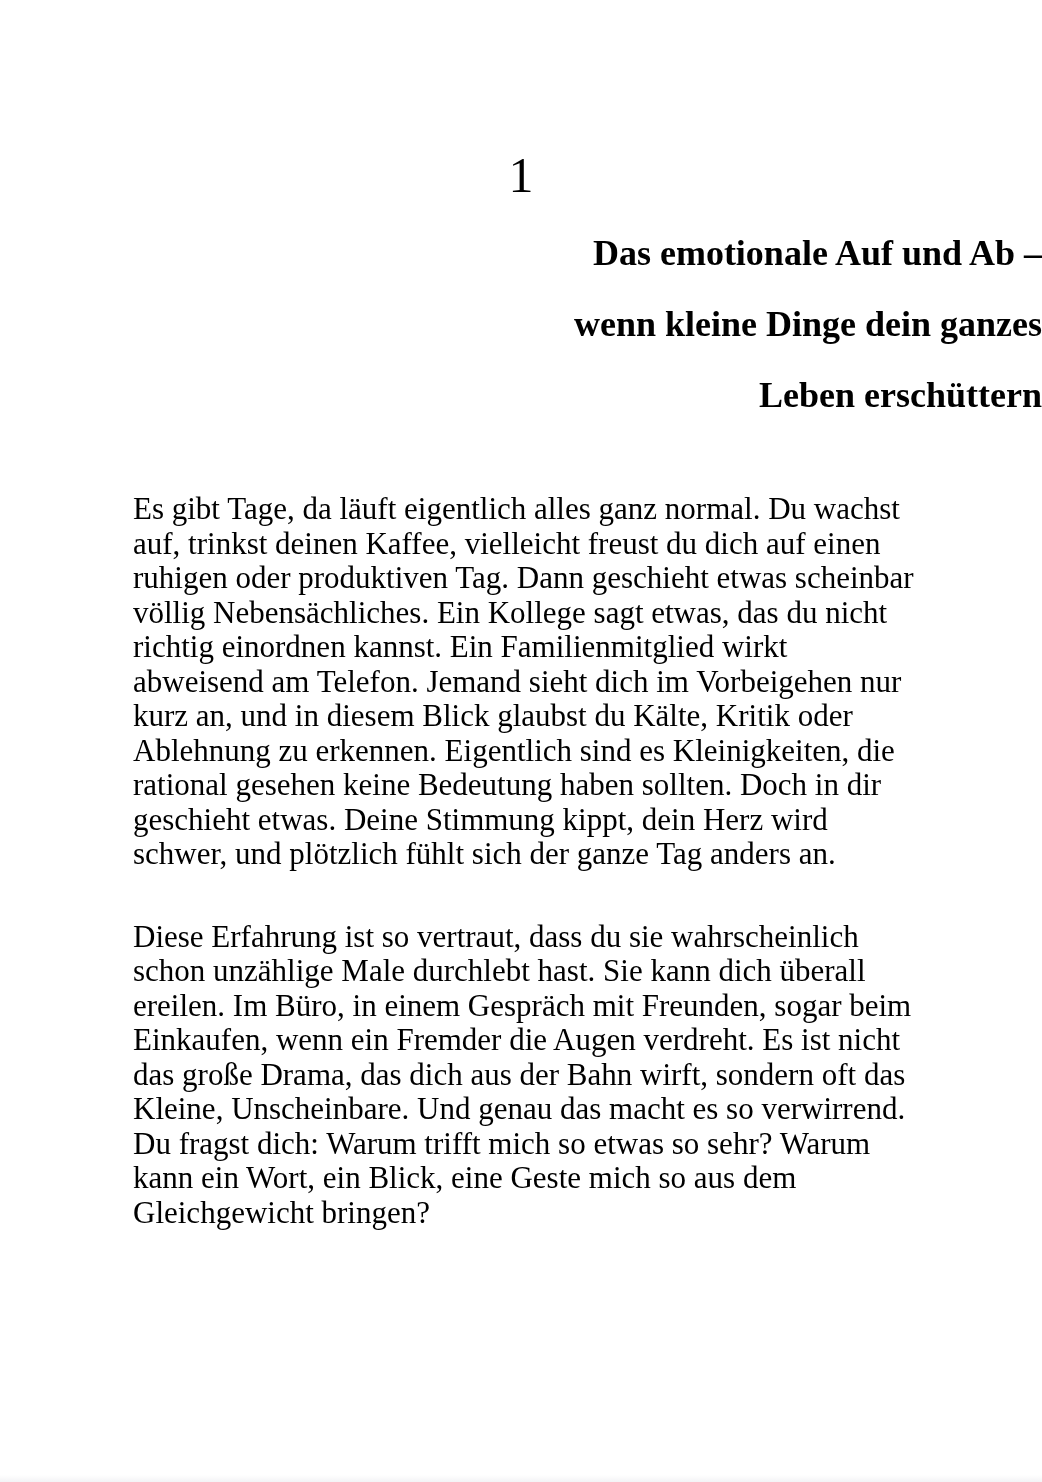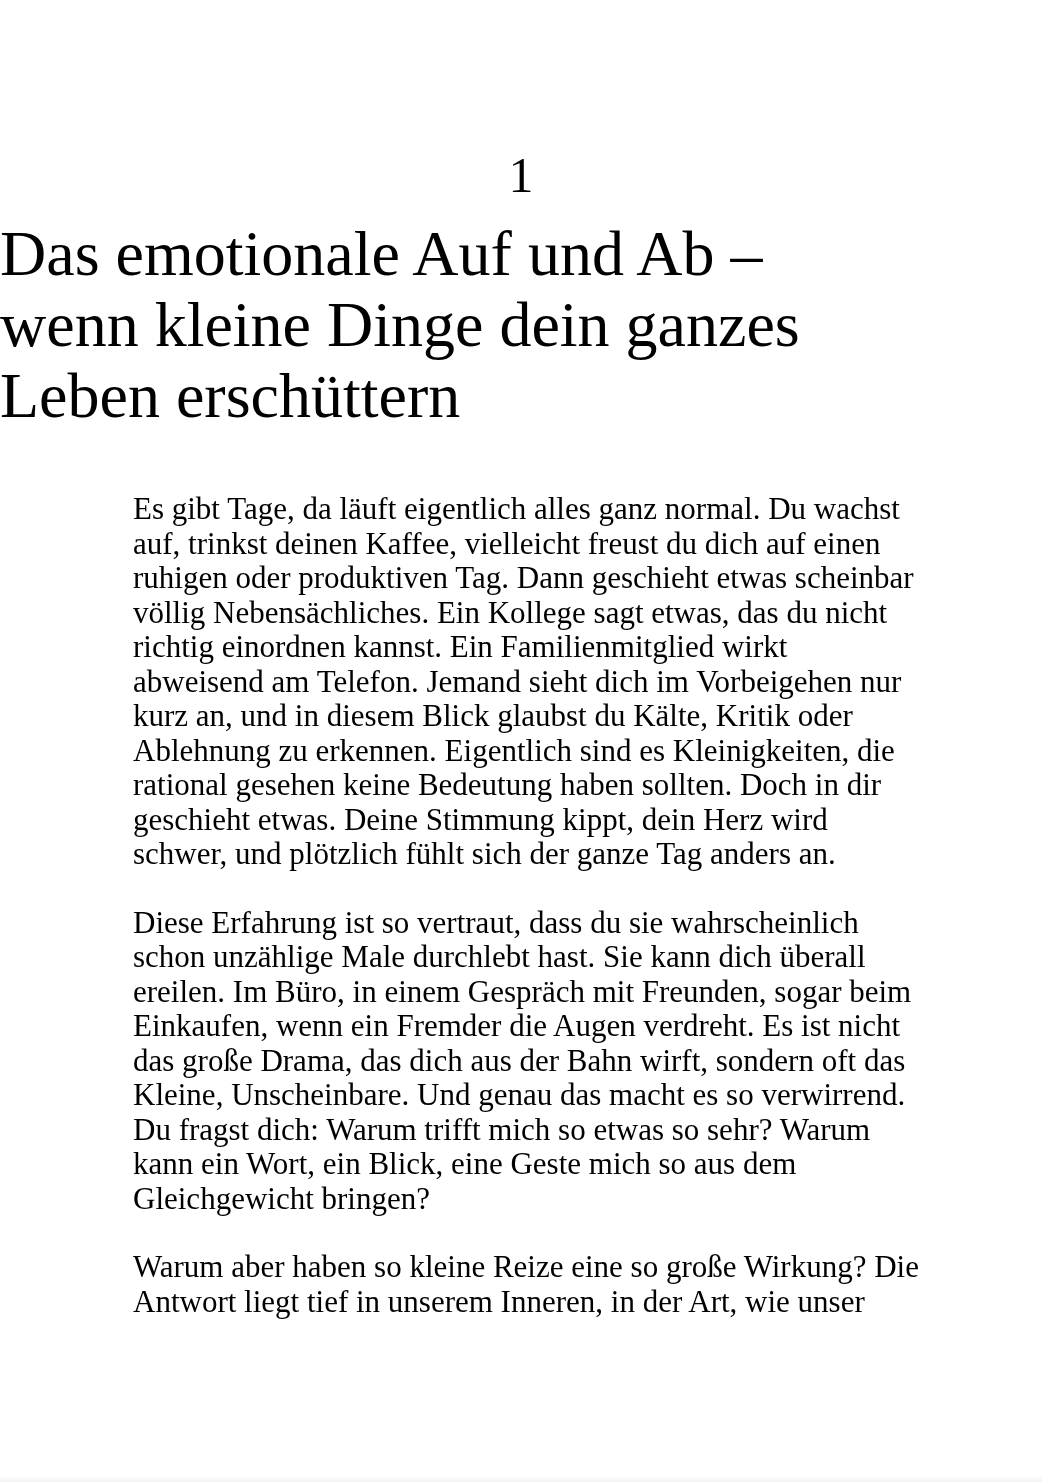--- a/index.html
+++ b/index.html
@@ -21,40 +21,40 @@
     height: 100%;
     padding-top: 146px;
   }
   .chapter-number {
     text-align: center;
     font-size: 50px;
     line-height: 58px;
     font-weight: 400;
   }
   .chapter-title {
-    text-align: left;
-    font-size: 64px;
+    text-align: right;
+    font-size: 36px;
     line-height: 71px;
-    font-weight: 400;
+    font-weight: 700;
     white-space: pre-line;
     margin-top: 14px;
   }
   .body-text {
     margin-top: 61px;
     margin-left: 133px;
     width: 812px;
     font-size: 31px;
     line-height: 34.5px;
   }
   .body-text p {
     margin: 0;
     white-space: pre-line;
   }
   .body-text p + p {
-    margin-top: 34px;
+    margin-top: 48px;
   }
   .bottom-strip {
     position: absolute;
     left: 0;
     bottom: 0;
     width: 100%;
     height: 7px;
     background: linear-gradient(to bottom, #ffffff 0%, #f3f3f5 100%);
   }
 </style>
@@ -83,19 +83,17 @@
 schwer, und plötzlich fühlt sich der ganze Tag anders an.</p>
     <p>Diese Erfahrung ist so vertraut, dass du sie wahrscheinlich
 schon unzählige Male durchlebt hast. Sie kann dich überall
 ereilen. Im Büro, in einem Gespräch mit Freunden, sogar beim
 Einkaufen, wenn ein Fremder die Augen verdreht. Es ist nicht
 das große Drama, das dich aus der Bahn wirft, sondern oft das
 Kleine, Unscheinbare. Und genau das macht es so verwirrend.
 Du fragst dich: Warum trifft mich so etwas so sehr? Warum
 kann ein Wort, ein Blick, eine Geste mich so aus dem
 Gleichgewicht bringen?</p>
-    <p>Warum aber haben so kleine Reize eine so große Wirkung? Die
-Antwort liegt tief in unserem Inneren, in der Art, wie unser</p>
   </div>
 
   <div class="bottom-strip"></div>
 
 </div>
 
 </body></html>

